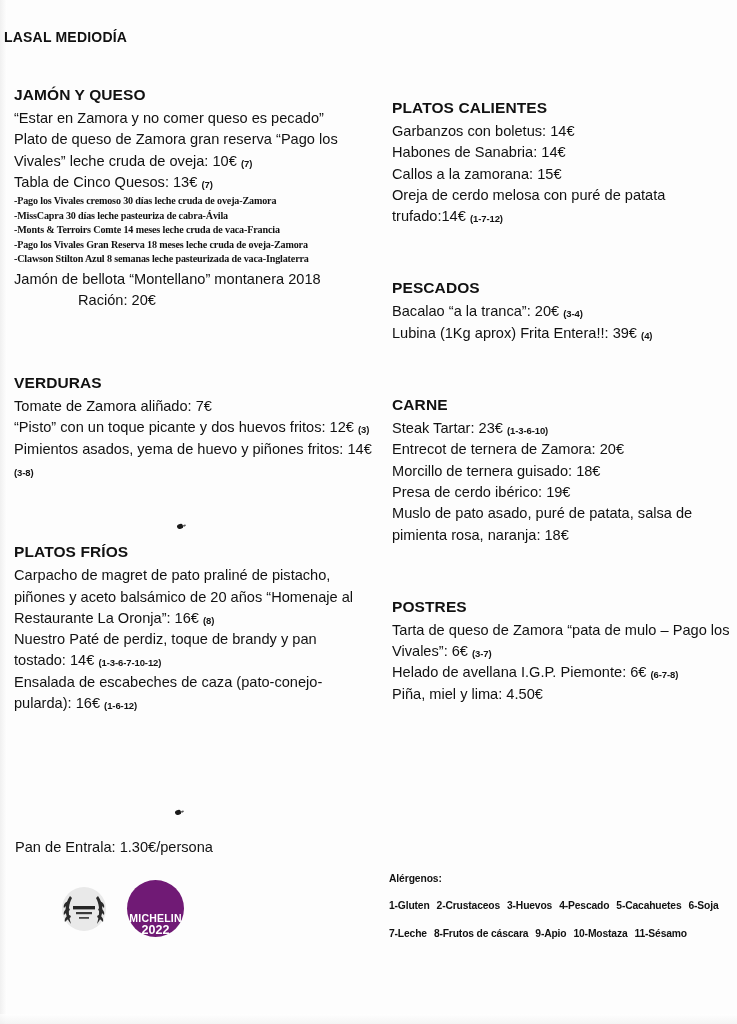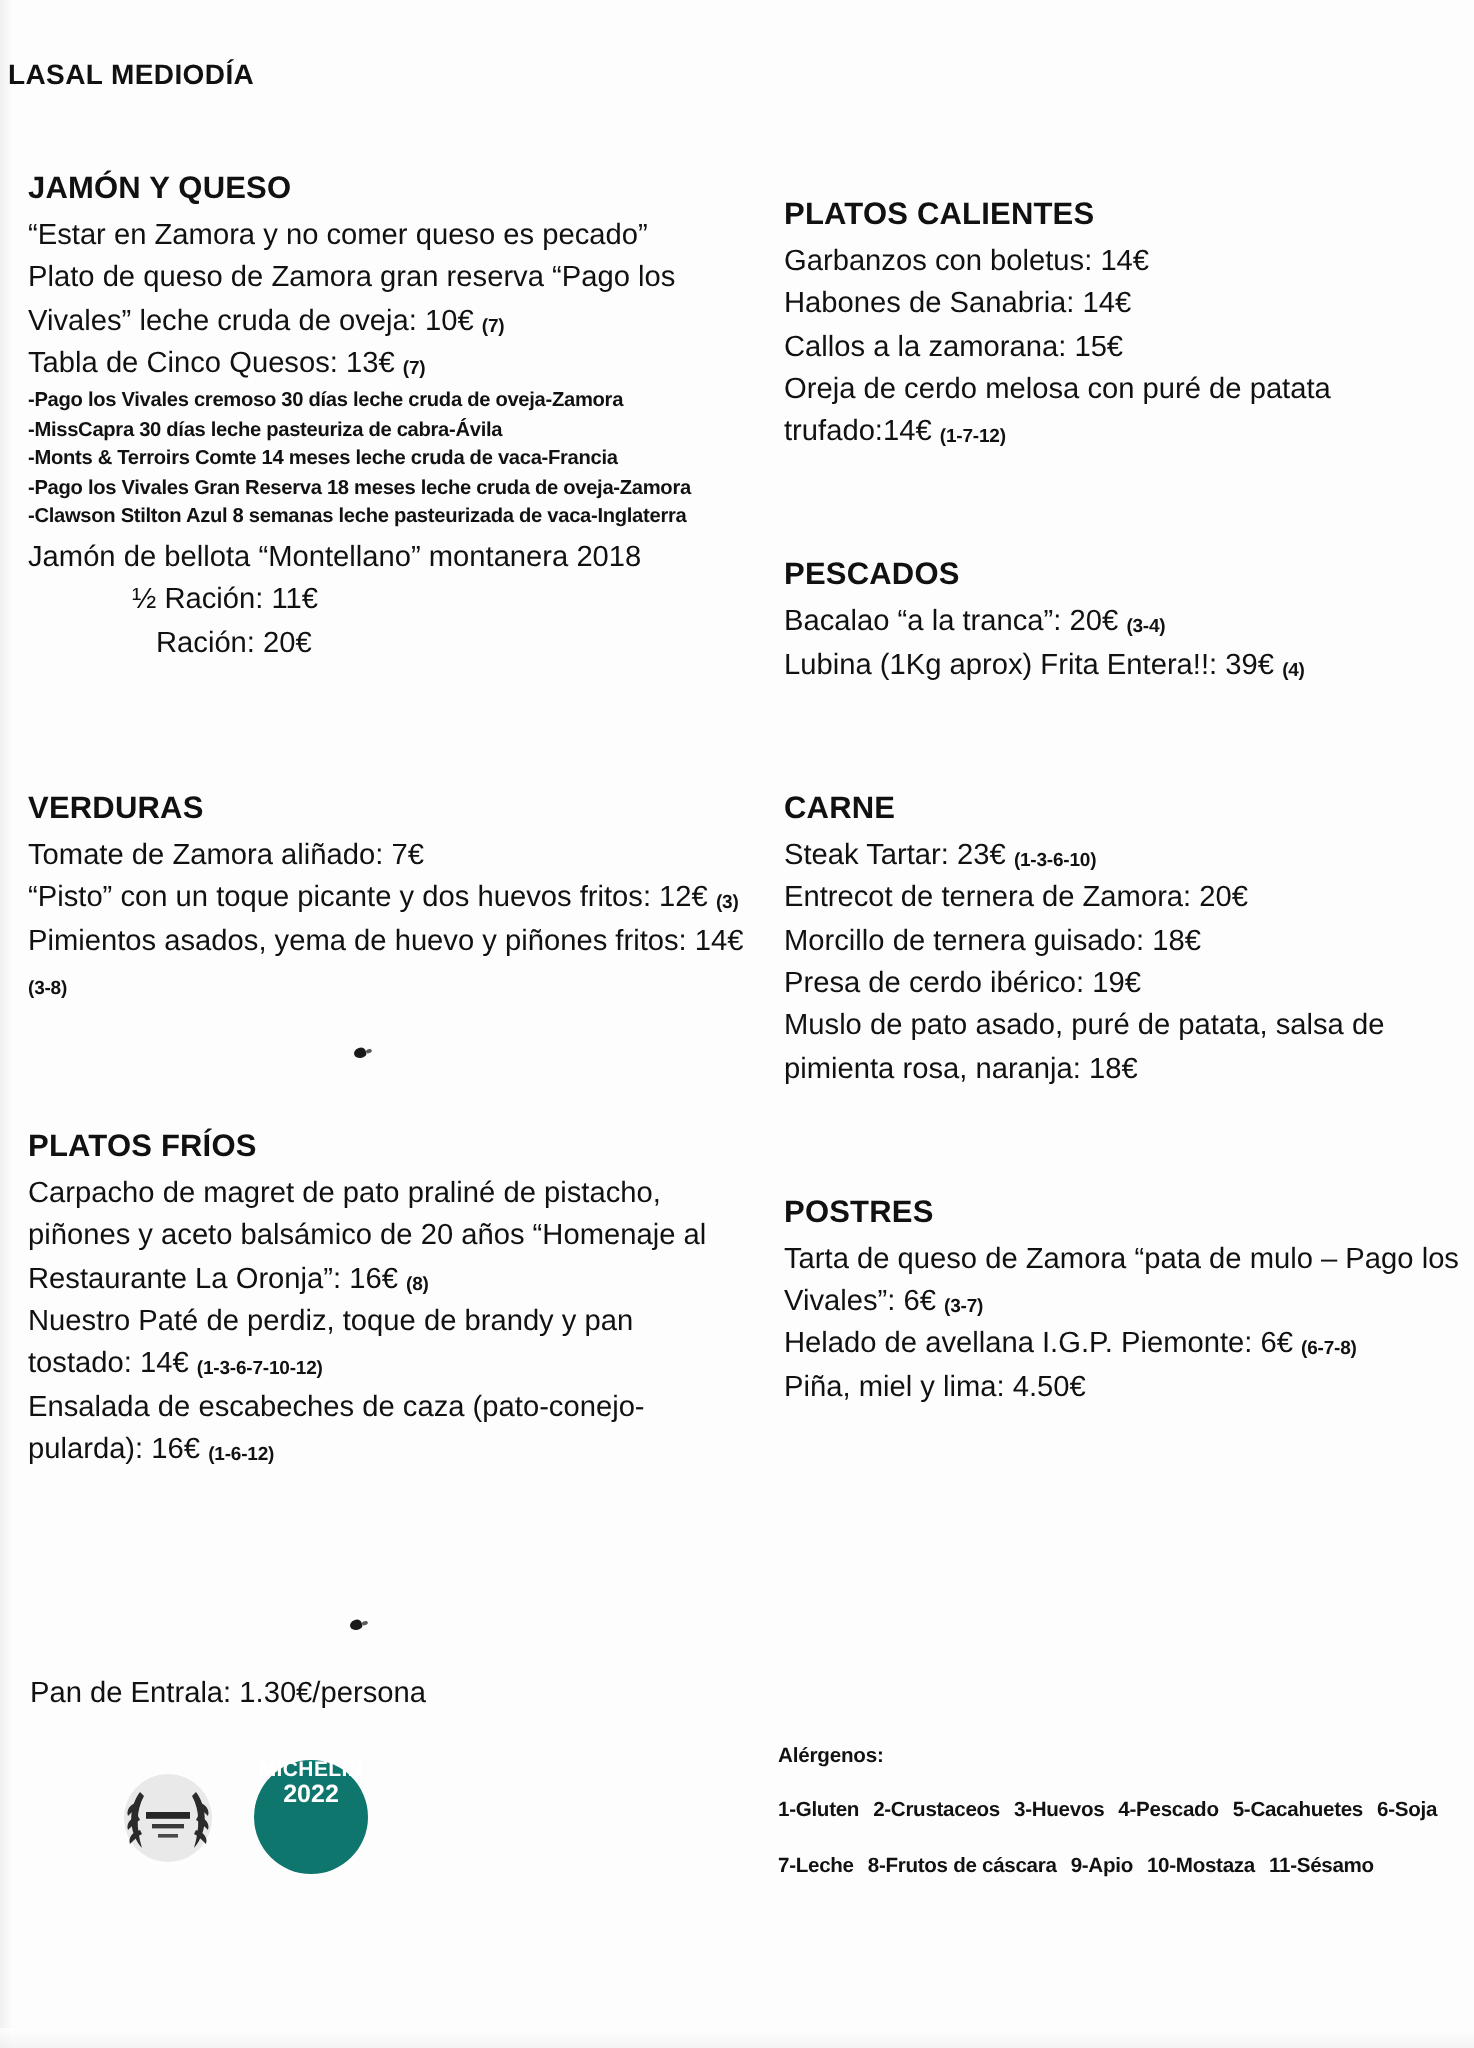--- a/index.html
+++ b/index.html
@@ -78,20 +78,21 @@
   .alg {
     font-size: 9.5px;
     font-weight: bold;
     letter-spacing: -0.1px;
     position: relative;
     top: 1px;
   }
 
   .cheese-list {
     margin: 1px 0 2px 0;
+    font-family: Liberation Serif, serif;
   }
   .cheese-line {
     font-size: 10.1px;
     font-weight: bold;
     line-height: 1.44;
     letter-spacing: -0.15px;
   }
 
   .ration {
     font-size: 14.6px;
@@ -138,26 +139,26 @@
   }
   .logo-wreath {
     width: 54px;
     height: 54px;
     position: relative;
   }
   .logo-michelin {
     width: 57px;
     height: 57px;
     border-radius: 50%;
-    background: #0f766e;
+    background: #701a75;
     color: #ffffff;
     display: flex;
     flex-direction: column;
     align-items: center;
-    justify-content: flex-start;
+    justify-content: flex-end;
     line-height: 1.05;
   }
   .logo-michelin .m1 {
     font-size: 10.5px;
     font-weight: bold;
     letter-spacing: .2px;
   }
   .logo-michelin .m2 {
     font-size: 12.5px;
     font-weight: bold;
@@ -202,21 +203,20 @@
       <p class="item"><span>Plato de queso de Zamora gran reserva “Pago los Vivales” leche cruda de oveja: 10€</span> <span class="alg">(7)</span></p>
       <p class="item"><span>Tabla de Cinco Quesos: 13€</span> <span class="alg">(7)</span></p>
       <div class="cheese-list">
         <div class="cheese-line">-Pago los Vivales cremoso 30 días leche cruda de oveja-Zamora</div>
         <div class="cheese-line">-MissCapra 30 días leche pasteuriza de cabra-Ávila</div>
         <div class="cheese-line">-Monts &amp; Terroirs Comte 14 meses leche cruda de vaca-Francia</div>
         <div class="cheese-line">-Pago los Vivales Gran Reserva 18 meses leche cruda de oveja-Zamora</div>
         <div class="cheese-line">-Clawson Stilton Azul 8 semanas leche pasteurizada de vaca-Inglaterra</div>
       </div>
       <p class="item">Jamón de bellota “Montellano” montanera 2018</p>
-      <div class="ration">½ Ración: 11€</div>
       <div class="ration indent2">Ración: 20€</div>
     </div>
 
     <div class="gap-xl"></div>
 
     <div class="section">
       <h2 class="sec-head">VERDURAS</h2>
       <p class="item"><span>Tomate de Zamora aliñado: 7€</span></p>
       <p class="item"><span>“Pisto” con un toque picante y dos huevos fritos: 12€</span> <span class="alg">(3)</span></p>
       <p class="item"><span>Pimientos asados, yema de huevo y piñones fritos: 14€</span> <span class="alg">(3-8)</span></p>

